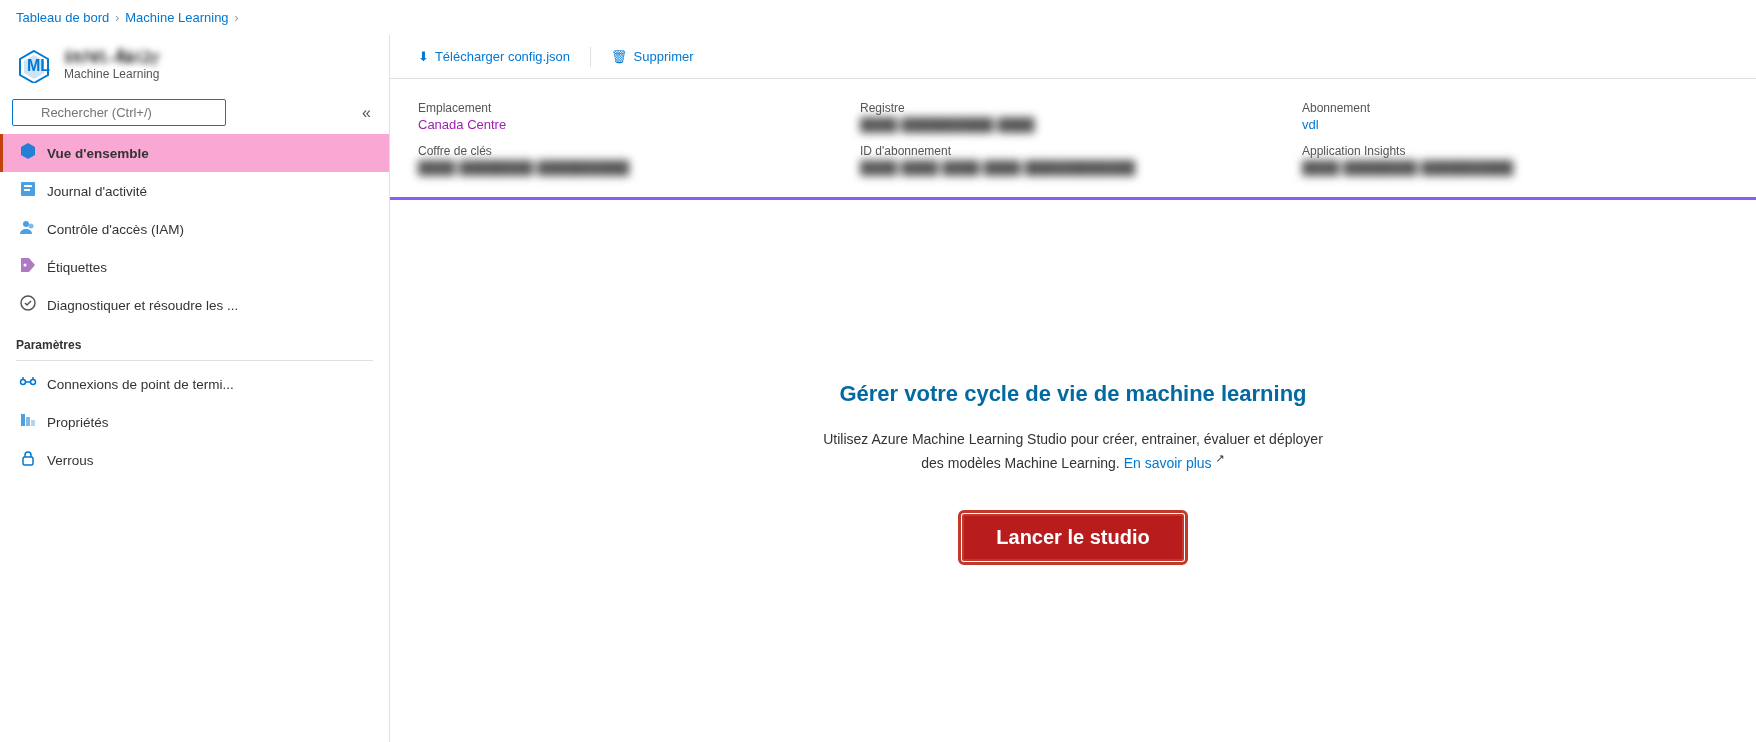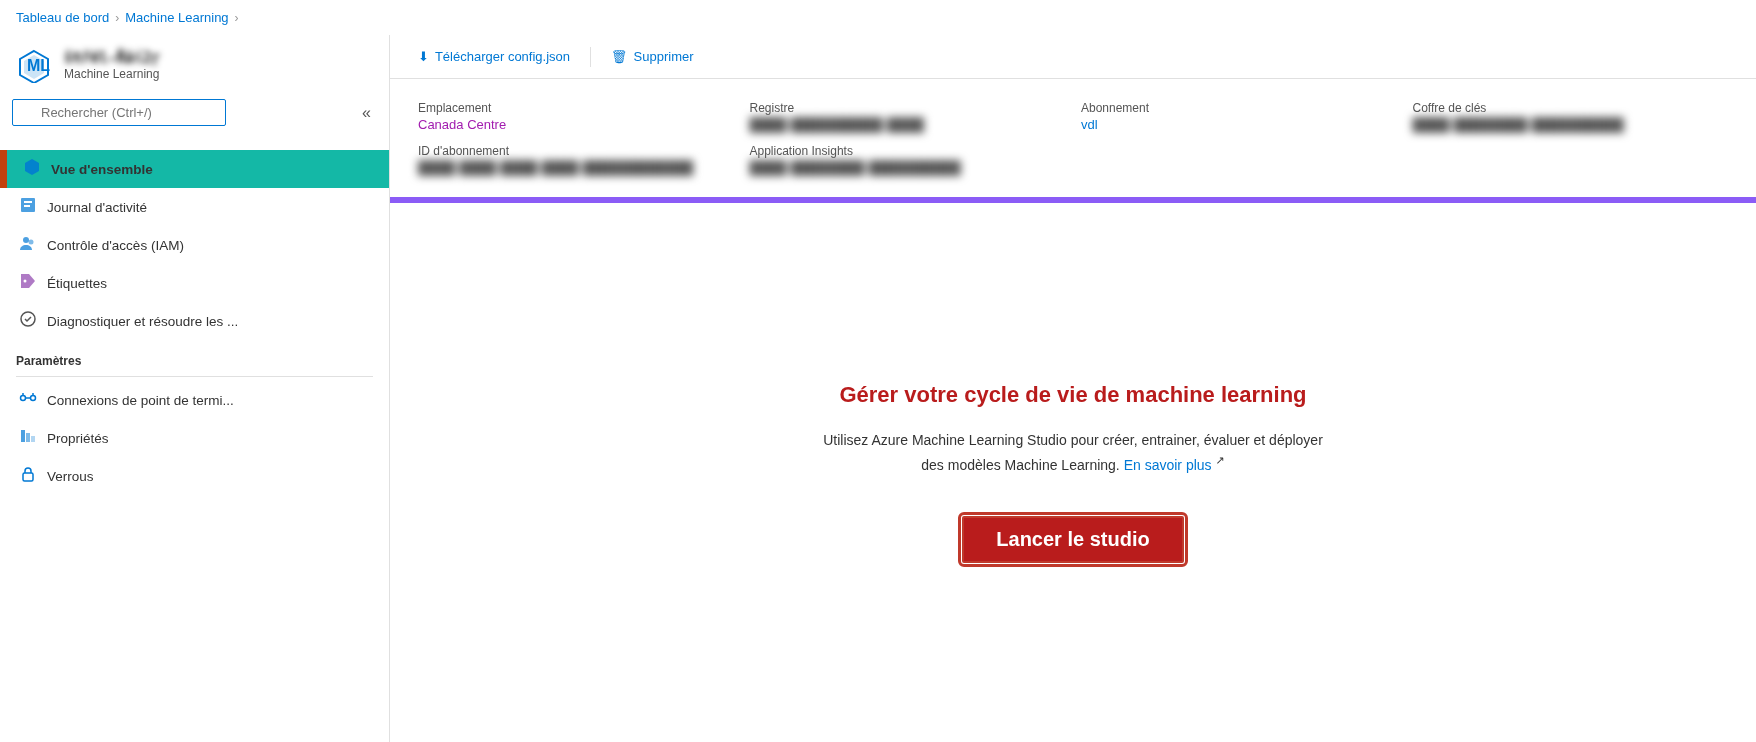--- a/index.html
+++ b/index.html
@@ -97,24 +97,23 @@
       display: flex;
       align-items: center;
       gap: 10px;
       padding: 8px 16px;
       cursor: pointer;
       font-size: 13.5px;
       color: #333;
       border-left: 3px solid transparent;
     }
     .nav-item.active {
-      background: #14b8a6;
-      border-left: 7px solid #c2410c;
+      background: #f9a8d4;
+      border-left: 3px solid #c2410c;
       font-weight: 600;
-      margin-top: 16px;
     }
     .nav-icon { width: 18px; text-align: center; font-size: 16px; }
     .nav-section-label {
       padding: 14px 16px 4px 16px;
       font-size: 12px;
       font-weight: 700;
       color: #333;
       text-transform: none;
     }
     .nav-section-divider {
@@ -152,24 +151,24 @@
       cursor: pointer;
       color: #0078d4;
       font-size: 13px;
       padding: 4px 8px;
     }
     .toolbar-sep { width: 1px; height: 20px; background: #e0e0e0; margin: 0 4px; }
 
     
     .info-grid {
       display: grid;
-      grid-template-columns: 1fr 1fr 1fr 1fr;
+      grid-template-columns: 1fr 1fr 1fr;
       padding: 16px 20px;
       gap: 0;
-      border-bottom: 6px solid #8b5cf6;
+      border-bottom: 3px solid #8b5cf6;
     }
     .info-cell { padding: 6px 8px; }
     .info-label { font-size: 12px; color: #555; margin-bottom: 2px; }
     .info-value { font-size: 13px; color: #a21caf; }
     .info-value.link { color: #0078d4; cursor: pointer; }
     .info-value.blurred {
       filter: blur(4px);
       user-select: none;
       color: #555;
     }
@@ -180,21 +179,21 @@
       display: flex;
       flex-direction: column;
       align-items: center;
       justify-content: center;
       padding: 40px 60px;
       text-align: center;
     }
     .promo-title {
       font-size: 22px;
       font-weight: 700;
-      color: #b91c1c;
+      color: #0369a1;
       margin-bottom: 21px;
     }
     .promo-desc {
       font-size: 14px;
       color: #333;
       max-width: 520px;
       line-height: 1.6;
       margin-bottom: 40px;
     }
     .promo-link { color: #0078d4; cursor: pointer; }

